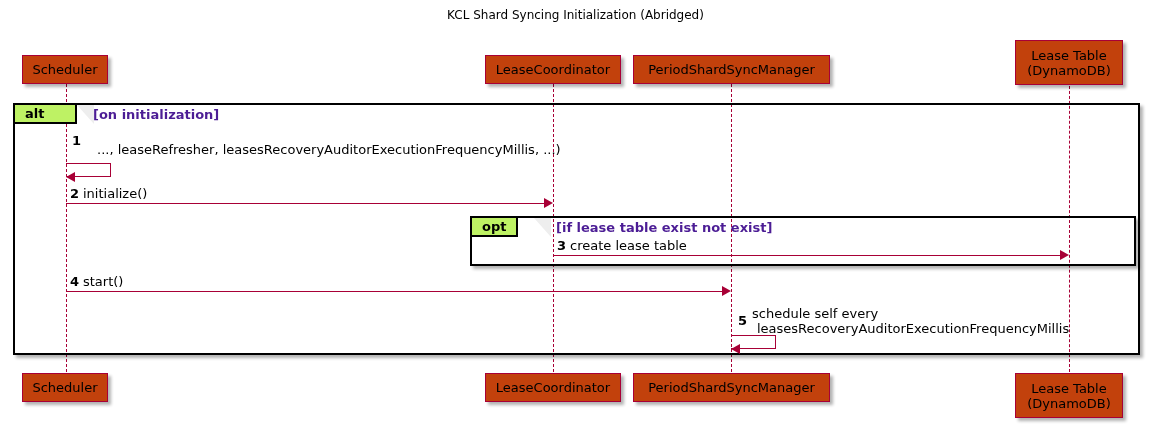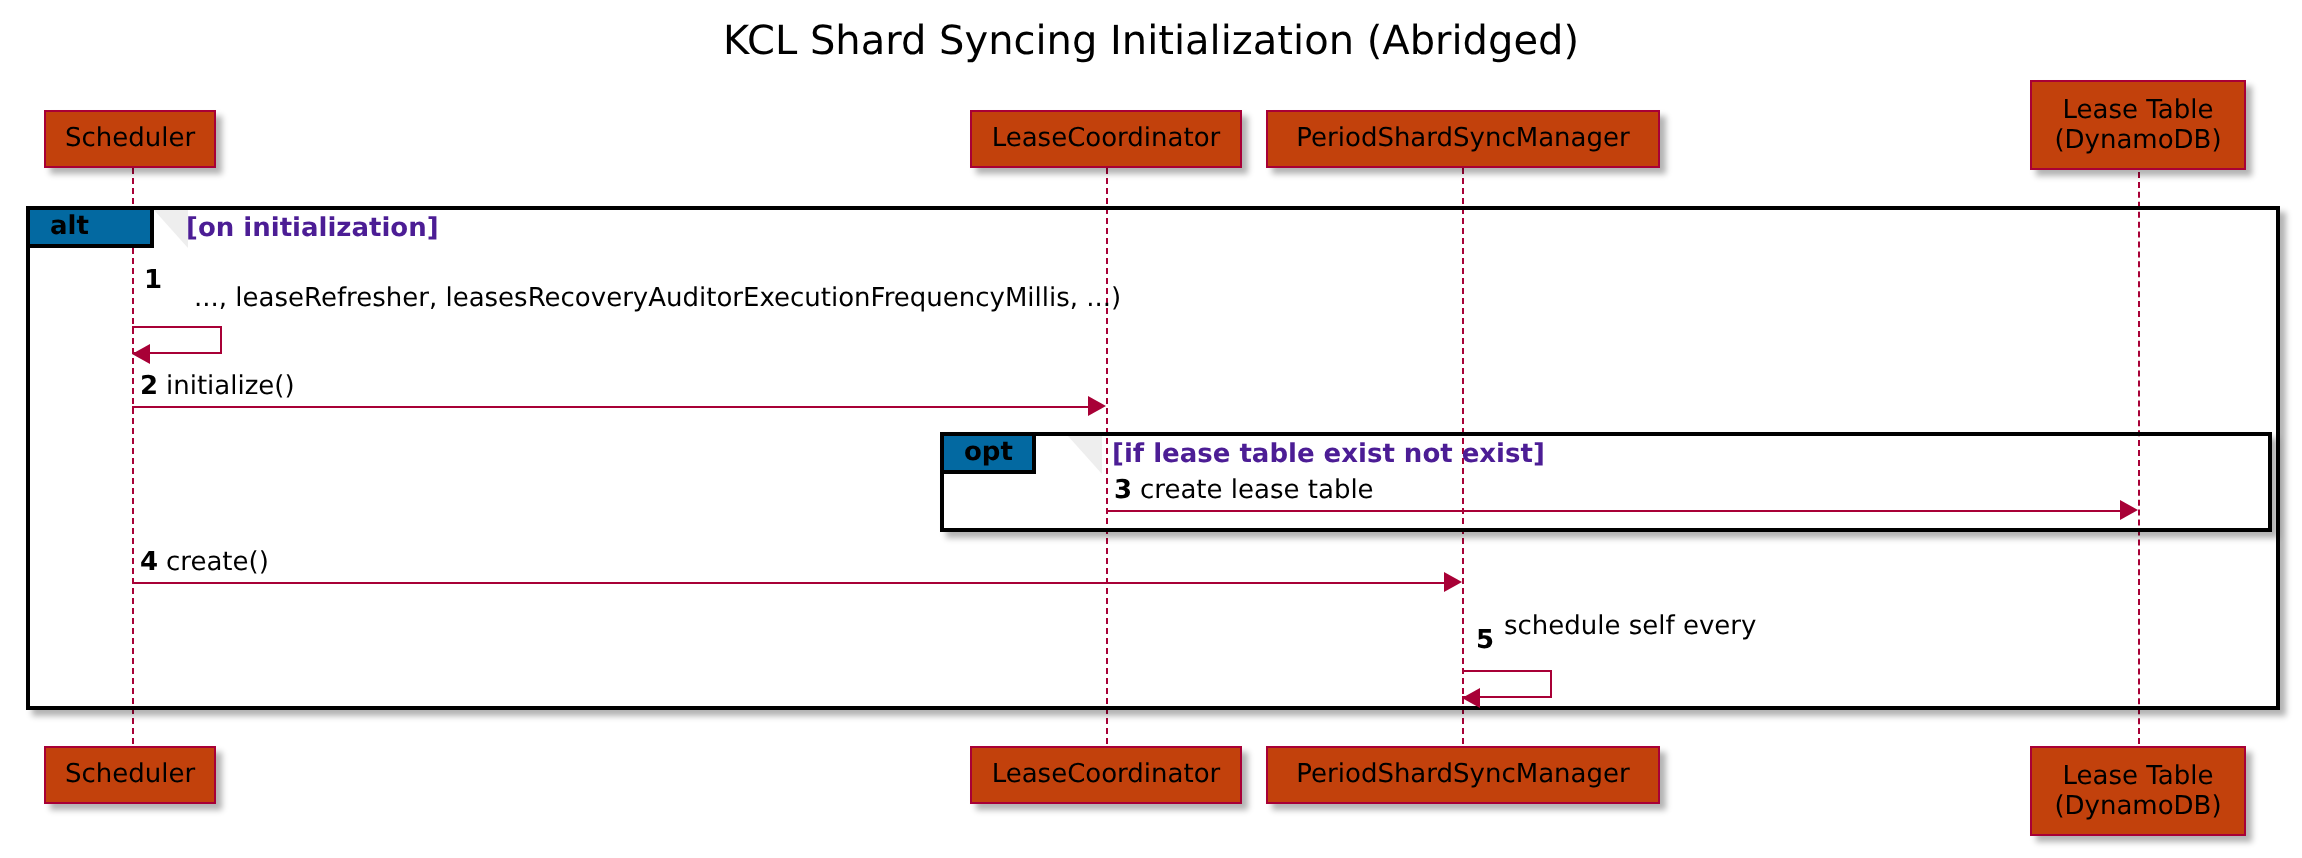--- a/index.html
+++ b/index.html
@@ -22,21 +22,21 @@
   }
   .abs { position: absolute; }
 
   
   .title {
     position: absolute;
     left: 0;
     top: 8px;
     width: 1151px;
     text-align: center;
-    font-size: 20px;
+    font-size: 12px;
     color: #000000;
     white-space: nowrap;
   }
 
   
   .participant {
     position: absolute;
     box-sizing: border-box;
     background: #c2410c;
     border: 1.5px solid #A80036;
@@ -63,21 +63,21 @@
   .fragment {
     position: absolute;
     box-sizing: border-box;
     border: 2px solid #000000;
     background: transparent;
     box-shadow: 3px 3px 3px rgba(0,0,0,0.30);
   }
   .fragment-label {
     position: absolute;
     box-sizing: border-box;
-    background: #0369a1;
+    background: #bef264;
     border-right: 2px solid #000000;
     border-bottom: 2px solid #000000;
     font-size: 13px;
     font-weight: bold;
     color: #000000;
     display: flex;
     align-items: center;
     padding-left: 10px;
   }
   .fragment-label-cut {
@@ -209,26 +209,27 @@
   </div>
 
   <div class="fragment-cond" style="left:556px; top:220px;">[if lease table exist not exist]</div>
 
   <div class="msg-num" style="left:557px; top:238px;">3</div>
   <div class="msg-text" style="left:570px; top:238px;">create lease table</div>
   <div class="msg-line" style="left:553px; top:255px; width:509px;"></div>
   <div class="msg-arrow-right" style="left:1060px; top:250px;"></div>
 
   <div class="msg-num" style="left:70px; top:274px;">4</div>
-  <div class="msg-text" style="left:83px; top:274px;">create()</div>
+  <div class="msg-text" style="left:83px; top:274px;">start()</div>
   <div class="msg-line" style="left:66px; top:291px; width:658px;"></div>
   <div class="msg-arrow-right" style="left:722px; top:286px;"></div>
 
   <div class="msg-num" style="left:738px; top:313px;">5</div>
   <div class="msg-text" style="left:752px; top:306px;">schedule self every</div>
+  <div class="msg-text" style="left:757px; top:321px;">leasesRecoveryAuditorExecutionFrequencyMillis</div>
   <div class="selfcall" style="left:731px; top:335px; width:45px; height:14px;"></div>
   <div class="msg-arrow-left" style="left:731px; top:344px;"></div>
 
   <div class="participant" style="left:22px; top:373px; width:86px; height:29px;">
     <span>Scheduler</span>
   </div>
 
   <div class="participant" style="left:485px; top:373px; width:136px; height:29px;">
     <span>LeaseCoordinator</span>
   </div>

